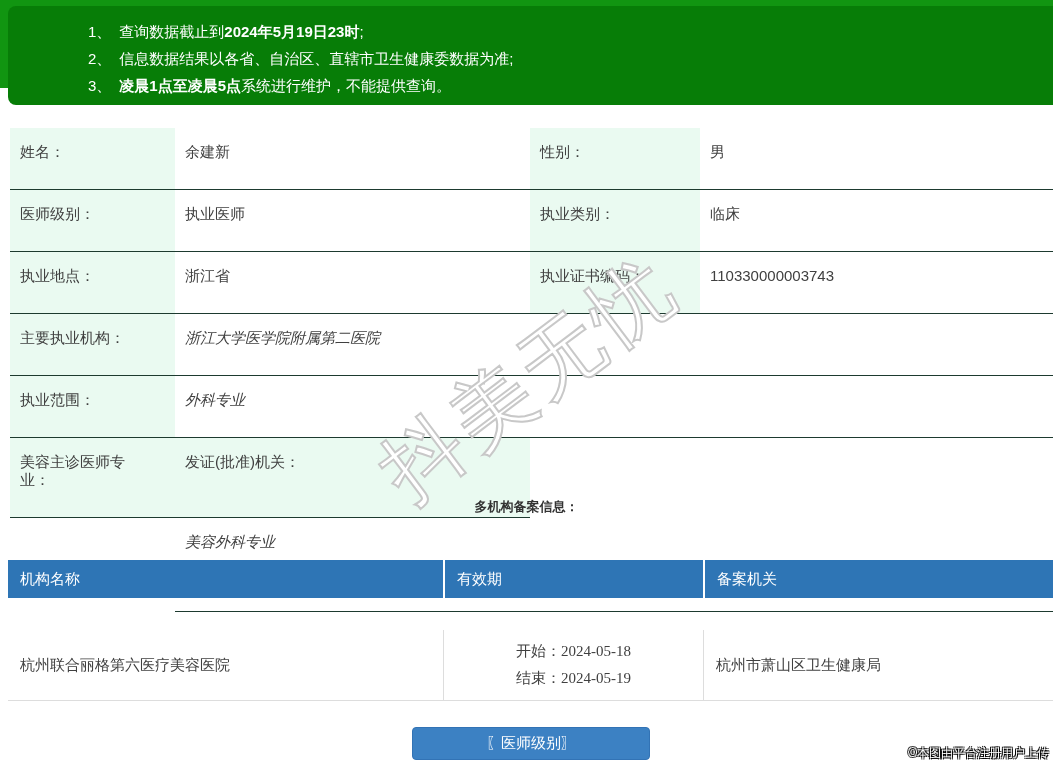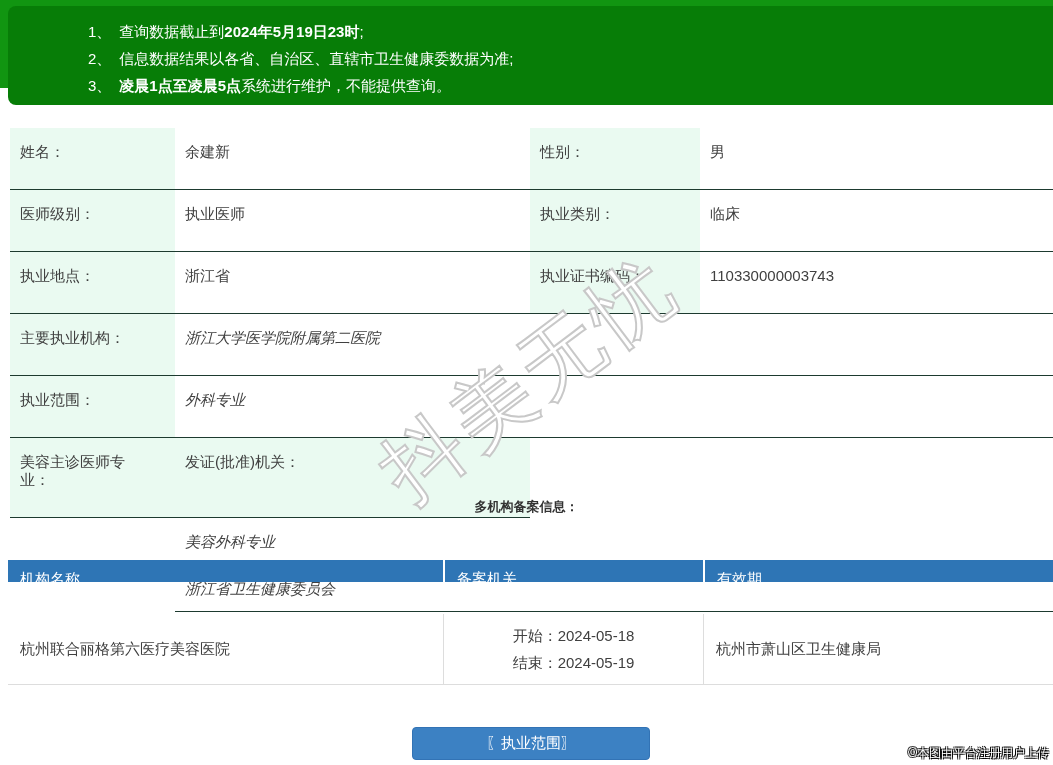--- a/index.html
+++ b/index.html
@@ -35,31 +35,31 @@
   
   .section-title{
     position:absolute;left:0;top:498px;width:100%;
     text-align:center;font-weight:bold;color:#333;font-size:13px;
   }
   
   .org-table{position:absolute;left:8px;top:560px;width:1045px;}
   .org-head{display:grid;grid-template-columns:435px 260px 1fr;}
   .org-head .hcell{
     background:var(--table-header-bg,#2e75b5);color:#fff;
-    height:22px;line-height:38px;padding-left:12px;box-sizing:border-box;
+    height:38px;line-height:38px;padding-left:12px;box-sizing:border-box;
   }
   .org-head .hcell + .hcell{border-left:2px solid #fff;}
   .org-body{display:grid;grid-template-columns:435px 260px 1fr;margin-top:32px;}
   .org-body .bcell{
     min-height:67px;box-sizing:border-box;
     border-bottom:1px solid var(--body-border,#ddd);
     padding:8px 12px;display:flex;align-items:center;
   }
   .org-body .bcell + .bcell{border-left:1px solid var(--body-border,#ddd);}
-  .validity-cell{flex-direction:column;align-items:flex-start;justify-content:center;}
+  .validity-cell{flex-direction:column;align-items:flex-start;justify-content:center;font-family:Liberation Serif, serif;}
   .v-line{line-height:27px;}
   
   .close-btn{
     position:absolute;left:412px;top:727px;width:238px;height:33px;
     background:var(--button-bg,#3c81c3);border:1px solid #3273b5;border-radius:4px;
     color:#fff;font-size:15px;font-family:inherit;cursor:pointer;
     display:flex;align-items:center;justify-content:center;
   }
   
   .watermark{
@@ -118,30 +118,30 @@
 
   <div class="cell val span3">美容外科专业</div>
   <div class="cell val span3">浙江省卫生健康委员会</div>
 </div>
 
 <div class="section-title">多机构备案信息：</div>
 
 <div class="org-table">
   <div class="org-head">
     <div class="hcell">机构名称</div>
+    <div class="hcell">有效期</div>
     <div class="hcell">备案机关</div>
-    <div class="hcell">有效期</div>
   </div>
   <div class="org-body">
     <div class="bcell">杭州联合丽格第六医疗美容医院</div>
     <div class="bcell validity-cell">
       <div class="v-line"><span>开始：</span><span>2024-05-18</span></div>
       <div class="v-line"><span>结束：</span><span>2024-05-19</span></div>
     </div>
     <div class="bcell">杭州市萧山区卫生健康局</div>
   </div>
 </div>
 
-<button class="close-btn">〖执业范围〗</button>
+<button class="close-btn">〖医师级别〗</button>
 
 <div class="watermark">抖美无忧</div>
 
 <div class="footer-mark">©本图由平台注册用户上传</div>
 
 </body></html>

